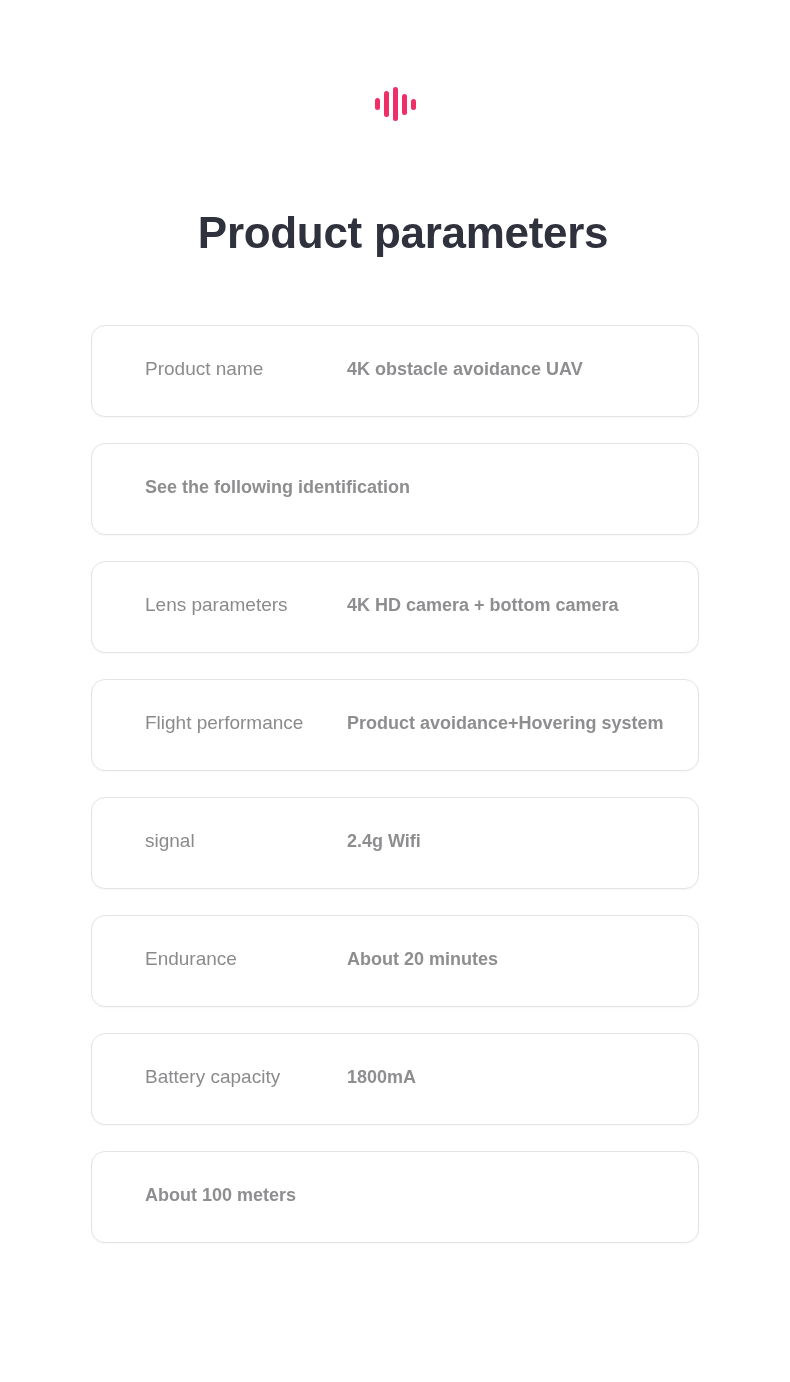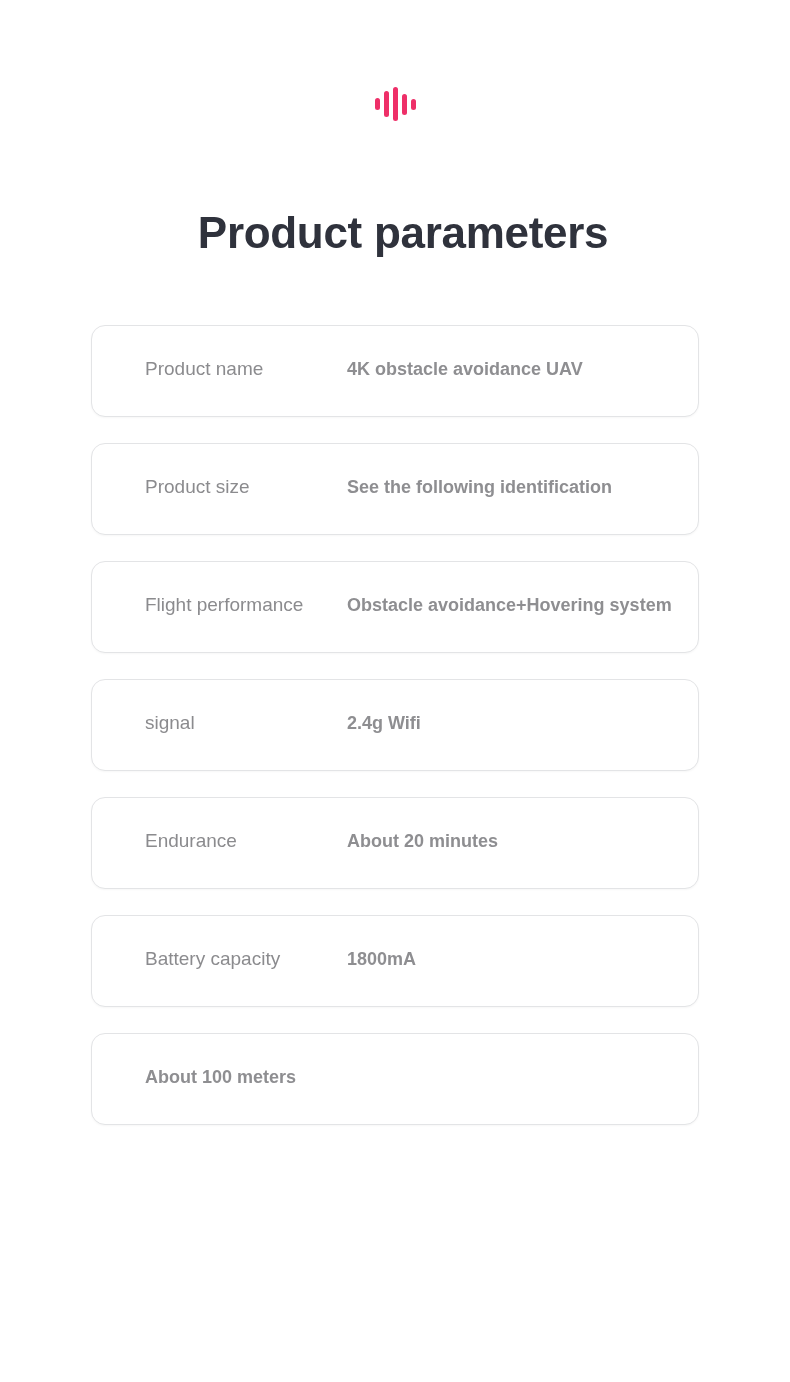--- a/index.html
+++ b/index.html
@@ -135,30 +135,35 @@
 
     <div class="spec-card">
       <div class="spec-row">
         <div class="spec-label">Product name</div>
         <div class="spec-value">4K obstacle avoidance UAV</div>
       </div>
     </div>
 
     <div class="spec-card">
       <div class="spec-row">
-        <div class="spec-label">Product size</div>
         <div class="spec-value">See the following identification</div>
       </div>
     </div>
 
+    <div class="spec-card">
+      <div class="spec-row">
+        <div class="spec-label">Lens parameters</div>
+        <div class="spec-value">4K HD camera + bottom camera</div>
+      </div>
+    </div>
 
     <div class="spec-card">
       <div class="spec-row">
         <div class="spec-label">Flight performance</div>
-        <div class="spec-value">Obstacle avoidance+Hovering system</div>
+        <div class="spec-value">Product avoidance+Hovering system</div>
       </div>
     </div>
 
     <div class="spec-card">
       <div class="spec-row">
         <div class="spec-label">signal</div>
         <div class="spec-value">2.4g Wifi</div>
       </div>
     </div>
 

